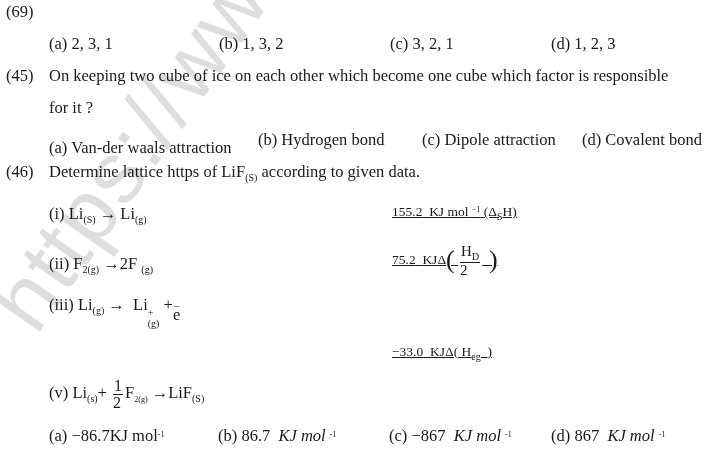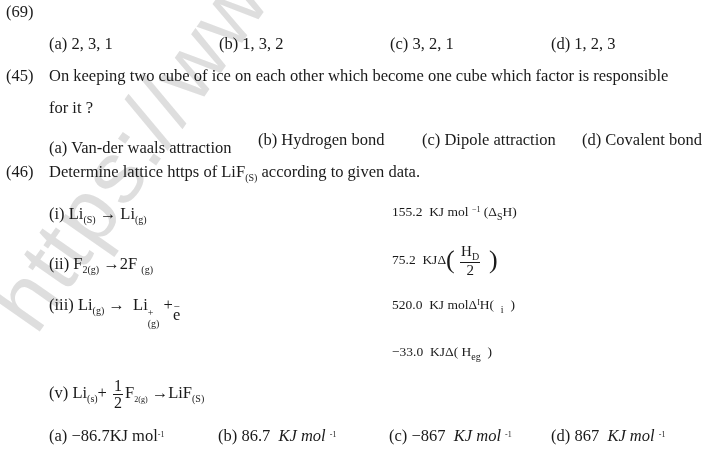--- a/index.html
+++ b/index.html
@@ -5,33 +5,33 @@
   html, body { margin: 0; padding: 0; background: #ffffff; }
   body {
     width: 725px; height: 451px; position: relative; overflow: hidden;
     font-family: "Liberation Serif", "DejaVu Serif", serif;
     color: #1a1a1a; font-size: 16.5px;
   }
   .abs { position: absolute; white-space: nowrap; line-height: 1; }
   .qnum { left: 6px; }
   .sub { font-size: 10px; vertical-align: -4px; }
   .sup { font-size: 10px; vertical-align: 7px; }
-  .small { font-size: 13.5px; }
+  .small { font-size: 13.5px; text-decoration: underline; }
   .tiny { font-size: 8px; vertical-align: 4px; }
   .ital { font-style: italic; }
   .overbar { text-decoration: overline; }
   .watermark {
     position: absolute; left: -30px; top: 290px;
     transform: rotate(-55deg); transform-origin: left top;
     font-family: "Liberation Sans", "DejaVu Sans", sans-serif;
     font-size: 88px; color: #d9d9d9; letter-spacing: 2px;
     white-space: nowrap; z-index: 0; opacity: 0.85;
   }
   .content { position: absolute; inset: 0; z-index: 1; }
-  .frac { display: inline-block; vertical-align: middle; text-align: center; font-size: 15px; line-height: 1; margin: 0 2px; }
+  .frac { display: inline-block; vertical-align: middle; text-align: left; font-size: 15px; line-height: 1; margin: 0 2px; }
   .frac .num { display: block; border-bottom: 1px solid #1a1a1a; padding: 0 1px; }
   .frac .den { display: block; }
   .paren { font-size: 26px; font-weight: 100; vertical-align: -4px; }
 </style>
 </head>
 <body>
 
 <div class="watermark">https://www.S</div>
 
 <div class="content">
@@ -80,23 +80,20 @@
     <span>→</span>&nbsp;
     <span>Li</span><span style="display:inline-flex;flex-direction:column;vertical-align:-6px;font-size:10px;line-height:1.05">
         <span>+</span>
         <span>(g)</span>
       </span>
     <span>+</span><span style="display:inline-flex;flex-direction:column;align-items:center;vertical-align:0;line-height:0.6">
         <span style="font-size:11px">−</span>
         <span>e</span>
       </span>
   </div>
-  <div class="abs small" style="left:392px; top:298px">
-    <span>520.0</span>&nbsp;&nbsp;<span>KJ  molΔ</span><span class="tiny">I</span><span>H(</span>&nbsp;&nbsp;<span class="sub">i</span>&nbsp;&nbsp;<span>)</span>
-  </div>
 
   <div class="abs small" style="left:392px; top:345px">
     <span>−33.0</span>&nbsp;&nbsp;<span>KJΔ(</span>&nbsp;<span>H</span><span class="sub">eg</span>&nbsp;&nbsp;<span>)</span>
   </div>
 
   <div class="abs" style="left:49px; top:378px; line-height:1">
     <span>(v)</span>
     <span>Li</span><span class="sub">(s)</span><span>+</span>
     <span class="frac" style="font-size:16px"><span class="num">1</span><span class="den">2</span></span><span>F</span><span class="sub" style="font-size:8px">2(g)</span>
     <span>→</span><span>LiF</span><span class="sub">(S)</span>

